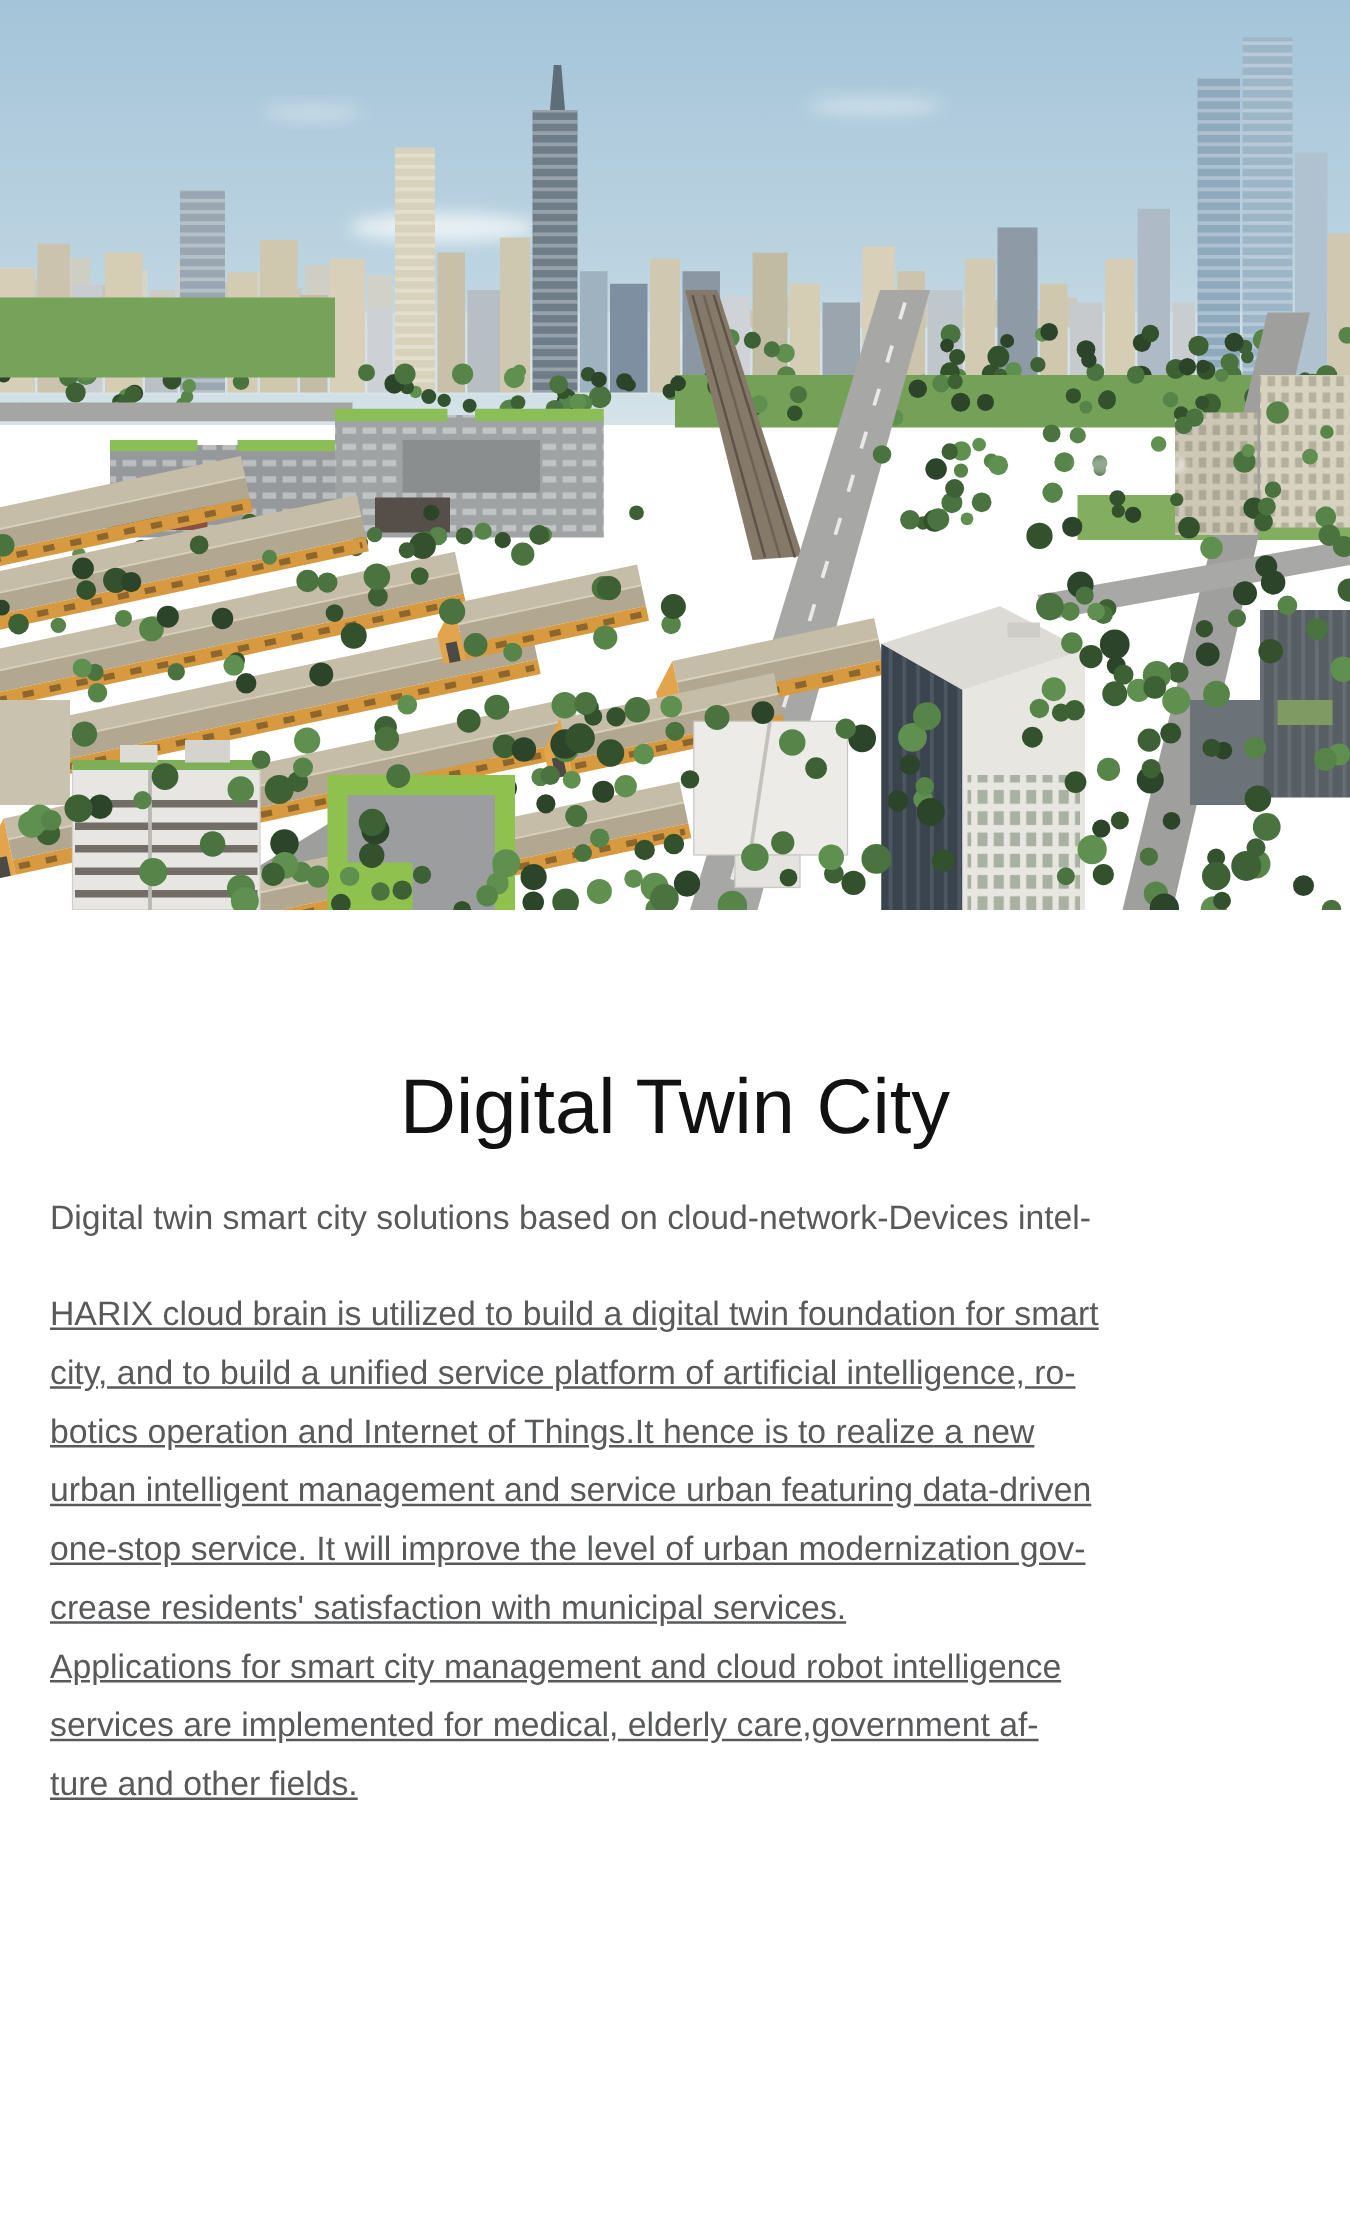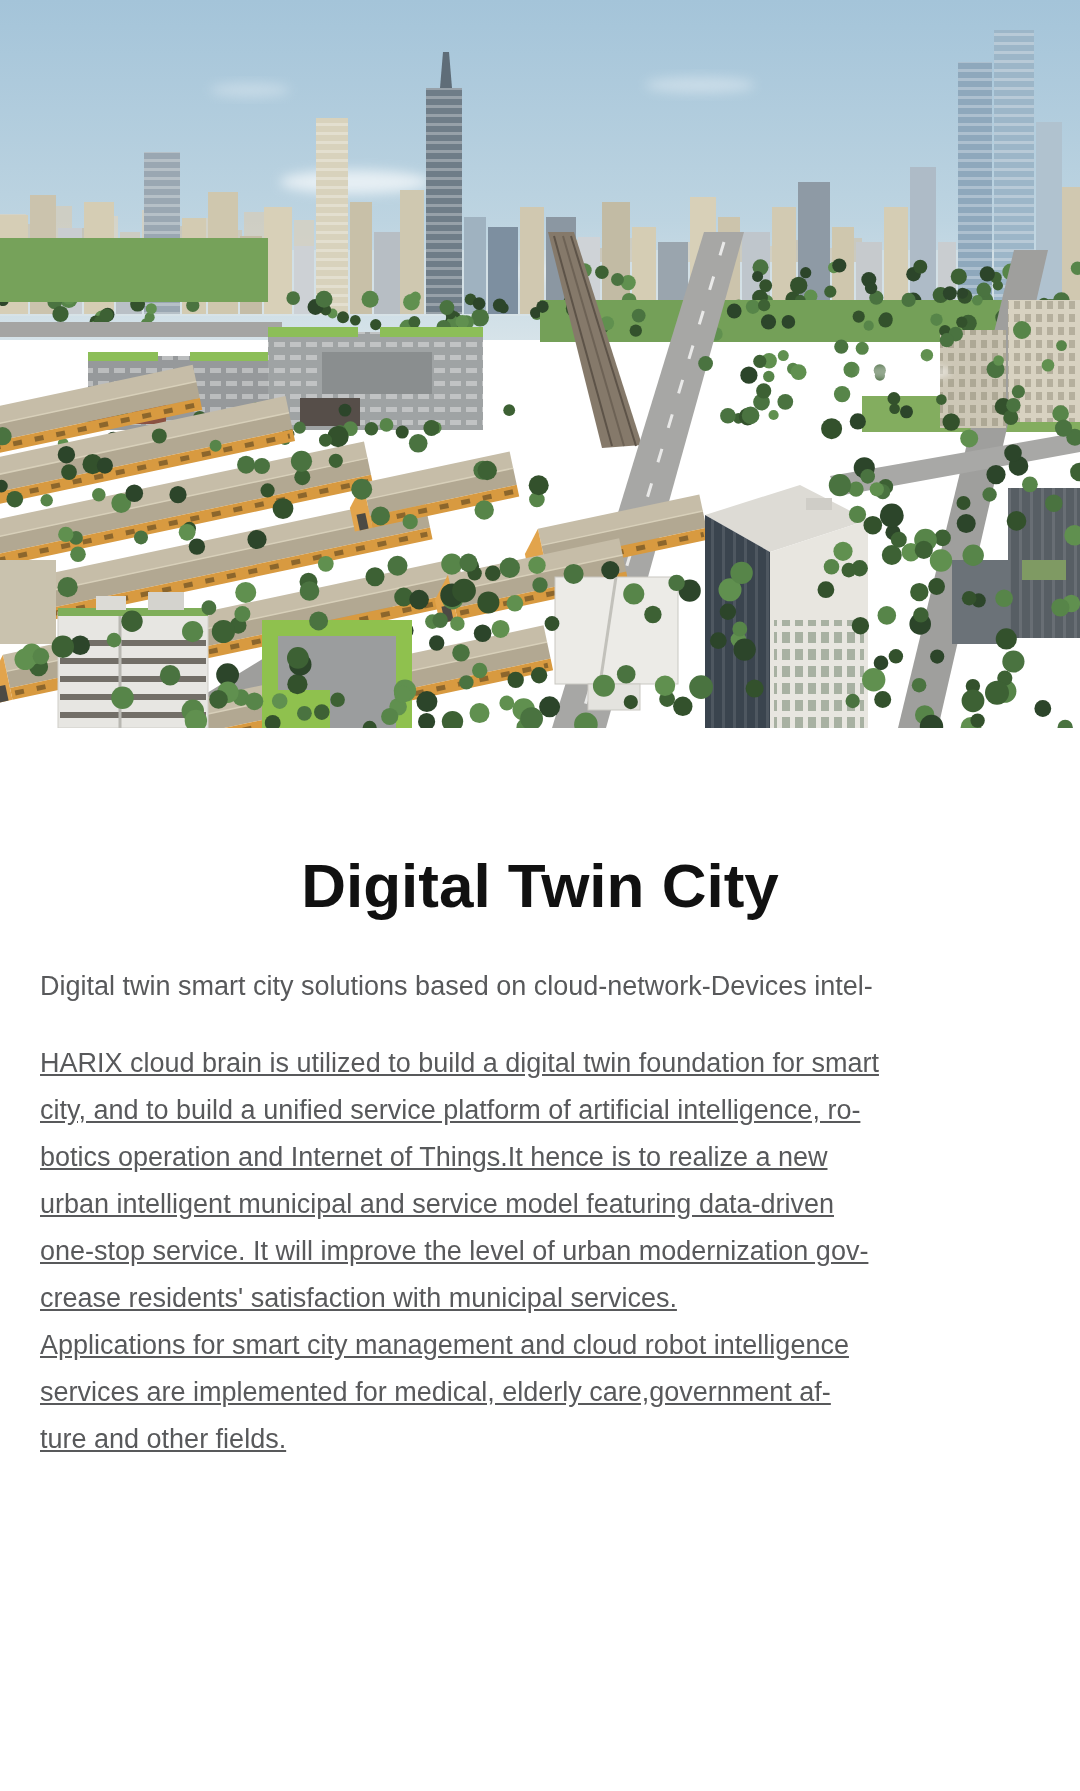--- a/index.html
+++ b/index.html
@@ -7,26 +7,26 @@
     width:1080px;height:1791px;
     background:var(--page_background,#ffffff);
     font-family:"Liberation Sans",sans-serif;
     overflow:hidden;
   }
   .hero{width:1080px;height:728px;display:block;}
   .page-title{
     margin:118px 0 0 0;
     text-align:center;
     font-size:62px;
-    font-weight:700;
+    font-weight:400;
     line-height:1.3;
     color:var(--title_color,#111111);
   }
   .content{padding:0 40px;color:var(--body_color,#58595b);}
-  .intro{margin-top:36px;}
+  .intro{margin-top:24px;}
   .desc{margin-top:30px;text-decoration:underline;}
   .text-line{
     font-size:27px;
     line-height:47px;
     white-space:nowrap;
   }
 </style>
 </head>
 <body>
 
@@ -765,20 +765,20 @@
 <h1 class="page-title">Digital Twin City</h1>
 
 <div class="content">
   <div class="intro">
     <div class="text-line">Digital twin smart city solutions based on cloud-network-Devices intel-</div>
   </div>
   <div class="desc">
     <div class="text-line">HARIX cloud brain is utilized to build a digital twin foundation for smart</div>
     <div class="text-line">city, and to build a unified service platform of artificial intelligence, ro-</div>
     <div class="text-line">botics operation and Internet of Things.It hence is to realize a new</div>
-    <div class="text-line">urban intelligent municipal and service model featuring data-driven</div>
+    <div class="text-line">urban intelligent management and service urban featuring data-driven</div>
     <div class="text-line">one-stop service. It will improve the level of urban modernization gov-</div>
     <div class="text-line">crease residents' satisfaction with municipal services.</div>
     <div class="text-line">Applications for smart city management and cloud robot intelligence</div>
     <div class="text-line">services are implemented for medical, elderly care,government af-</div>
     <div class="text-line">ture and other fields.</div>
   </div>
 </div>
 
 </body></html>

